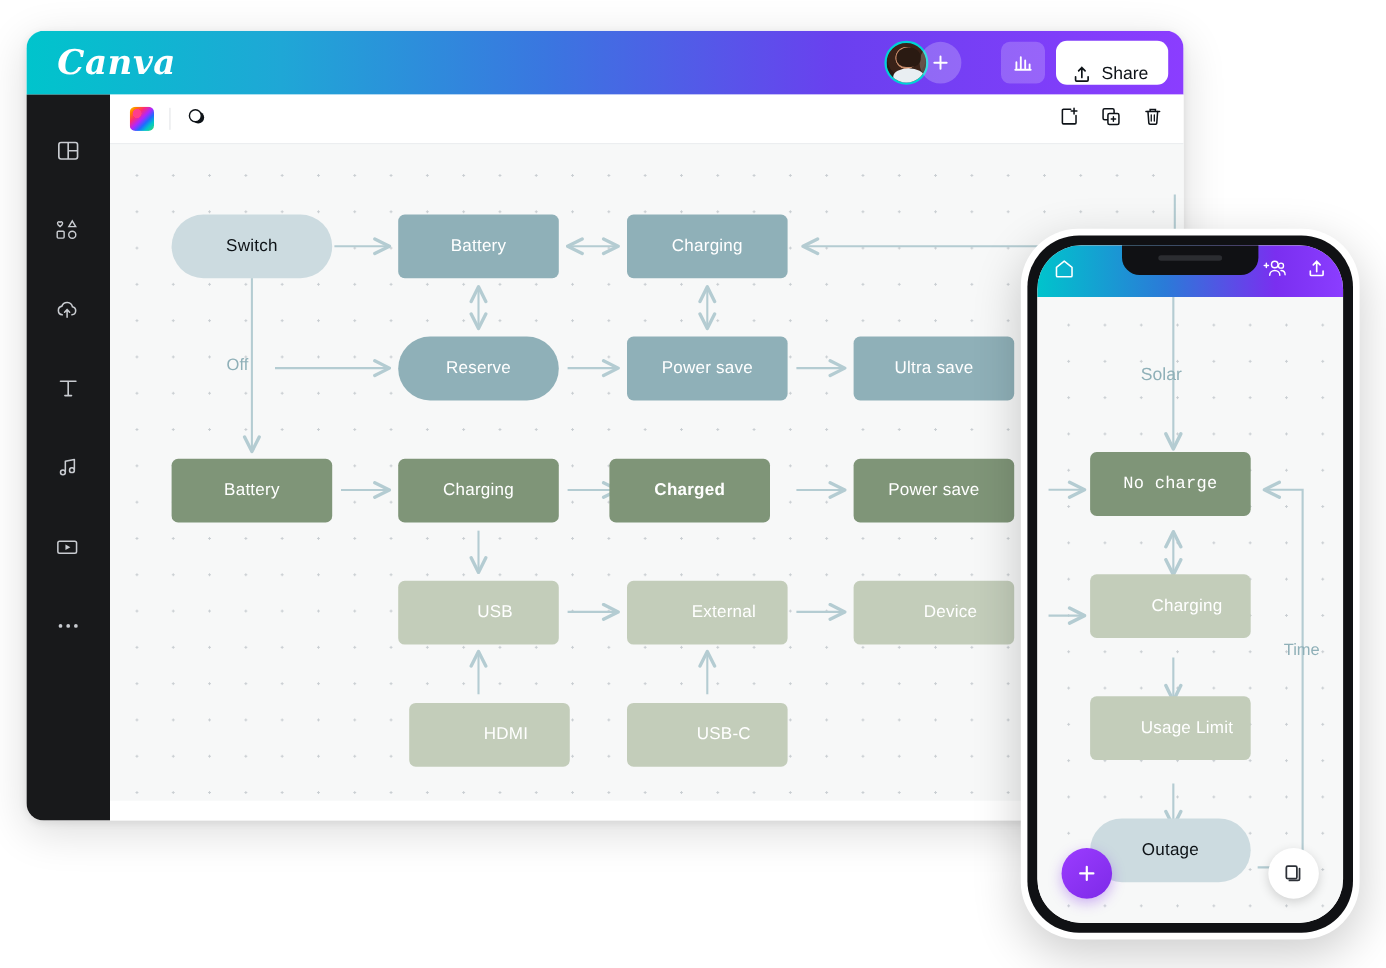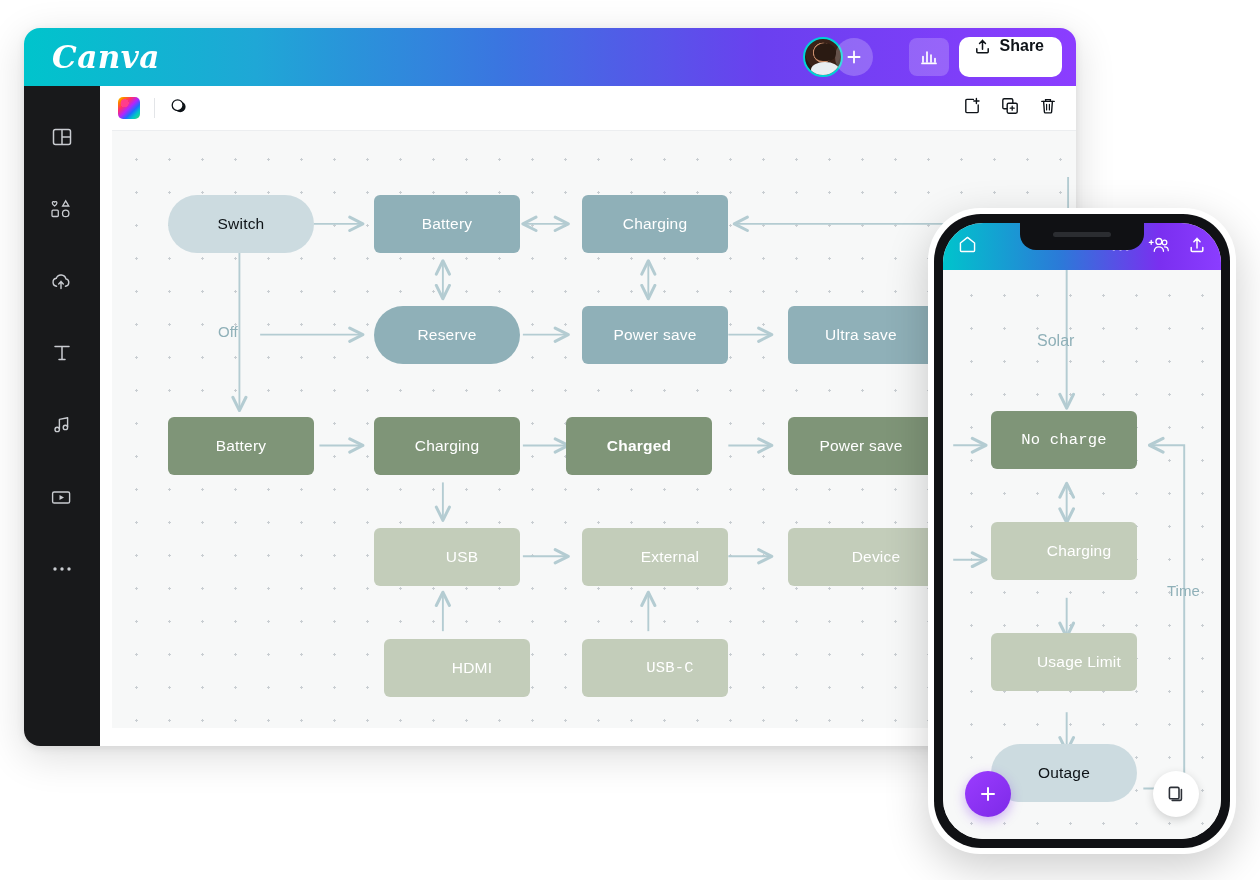--- a/index.html
+++ b/index.html
@@ -54,24 +54,24 @@
     background: rgba(255,255,255,.22);
     display: flex; align-items: center; justify-content: center;
   }
   .add-circle svg { display:block; }
   .icon-btn-sq {
     width: 40px; height: 38px; border-radius: 8px;
     background: rgba(255,255,255,.2);
     display: flex; align-items: center; justify-content: center;
   }
   .share-btn {
-    display: flex; align-items: flex-start; gap: 8px;
+    display: flex; align-items: flex-end; gap: 8px;
     height: 40px; padding: 0 18px 0 14px;
     background: #fff; border-radius: 10px;
-    color: #0e1318; font-size: 16px; font-weight: 700;
+    color: #0e1318; font-size: 16px; font-weight: 400;
   }
 
   .dsidebar {
     position: absolute; left: 0; top: 58px; width: 76px; height: 660px;
     background: #18191b;
     display: flex; flex-direction: column; align-items: center;
     padding-top: 30px; gap: 30px;
   }
   .side-item { width: 46px; height: 42px; display:flex; align-items:center; justify-content:center; }
 
@@ -89,21 +89,20 @@
   .tool-right { margin-left:auto; display:flex; align-items:center; gap:18px; }
 
   .dcanvas {
     position: absolute; left: 76px; top: 102px; right: 0; height: 598px;
     background-color: #f7f8f8;
     background-image: radial-gradient(circle, #c9ced2 1.1px, transparent 1.2px);
     background-size: 33px 33px;
     background-position: 8px 12px;
     border-top: 1px solid #eceef0;
     overflow: hidden;
-    margin-left: 12px;
   }
   .dfooter {
     position: absolute; left: 76px; top: 700px; right: 0; height: 18px; background:#fff;
   }
 
   
   .node {
     position: absolute;
     display: flex; align-items: center; justify-content: center;
     border-radius: 6px;
@@ -355,21 +354,21 @@
       <div class="node olive" style="left:56px;  top:286px; width:146px; height:58px;">Battery</div>
       <div class="node olive" style="left:262px; top:286px; width:146px; height:58px;">Charging</div>
       <div class="node olive" style="left:454px; top:286px; width:146px; height:58px;font-weight:bold;">Charged</div>
       <div class="node olive" style="left:676px; top:286px; width:146px; height:58px;">Power save</div>
 
       <div class="node sage" style="left:262px; top:397px; width:146px; height:58px;">USB</div>
       <div class="node sage" style="left:470px; top:397px; width:146px; height:58px;">External</div>
       <div class="node sage" style="left:676px; top:397px; width:146px; height:58px;text-align:center;">Device</div>
 
       <div class="node sage" style="left:272px; top:508px; width:146px; height:58px;">HDMI</div>
-      <div class="node sage" style="left:470px; top:508px; width:146px; height:58px;font-family:Liberation Mono, monospace;">USB-C</div>
+      <div class="node sage" style="left:470px; top:508px; width:146px; height:58px;">USB-C</div>
 
       <div class="edge-label" style="left:106px; top:192px;">Off</div>
     </div>
 
     <div class="dfooter"></div>
   </div>
 
   <div class="phone">
     <div class="phone-body">
       <div class="phone-screen">

